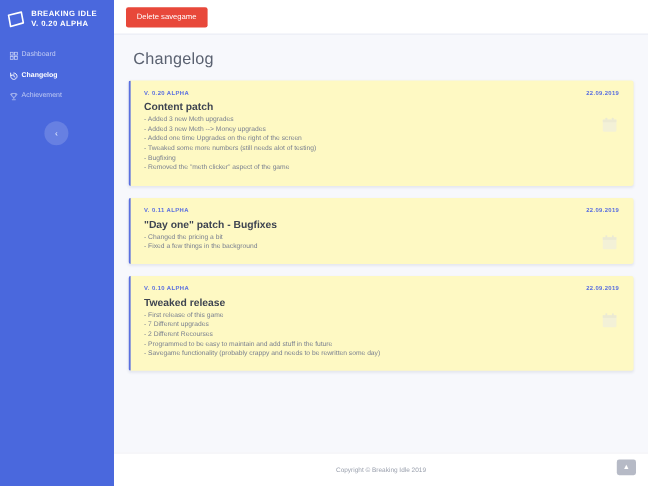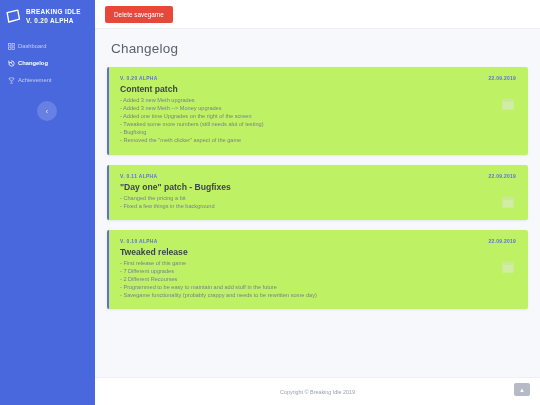--- a/index.html
+++ b/index.html
@@ -81,21 +81,21 @@
     position: relative;
   }
   .page-title {
     font-size: 13.5px;
     color: #5a6170;
     font-weight: normal;
     margin: 0 0 11px 4px;
     letter-spacing: 0.2px;
   }
   .card {
-    background: #bef264;
+    background: #fef9c3;
     border-left: 2.5px solid #5a6fe0;
     border-radius: 2px;
     box-shadow: 0 1px 2px rgba(80,90,130,0.10);
     padding: 9px 12px 10px 11px;
     margin-bottom: 10px;
     position: relative;
     min-height: 40px;
   }
   .card-version {
     font-size: 4.9px;

